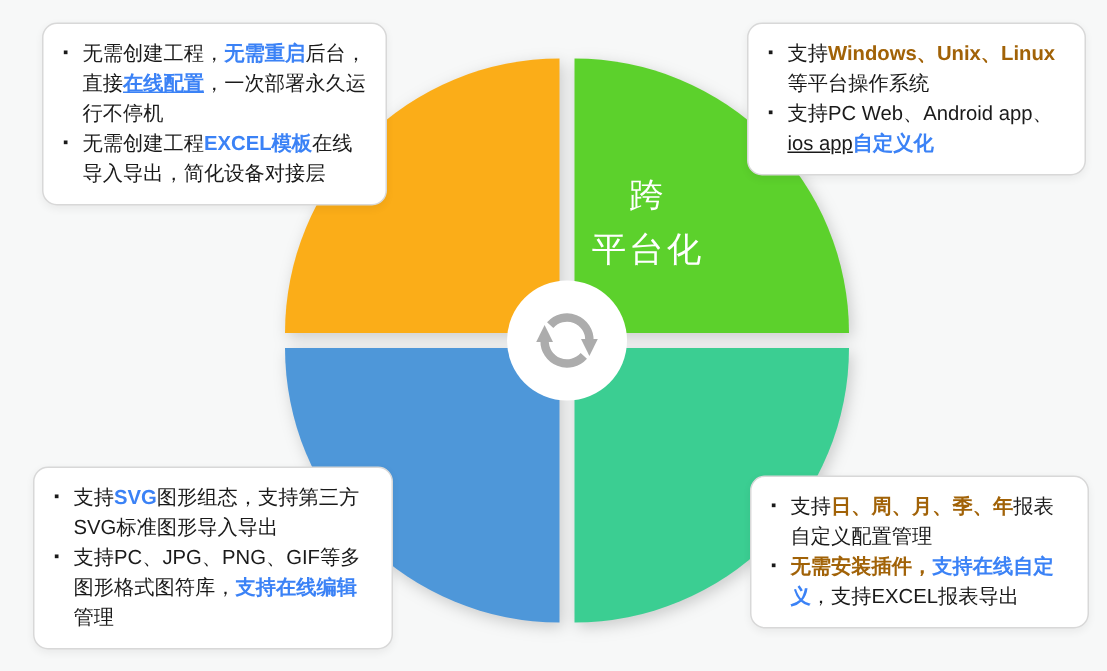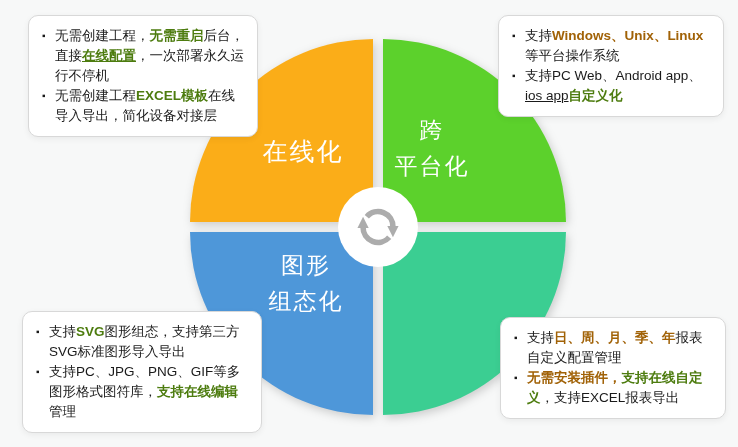--- a/index.html
+++ b/index.html
@@ -39,41 +39,38 @@
     padding:10px 13px;font-size:13.5px;line-height:20px;color:#1A1A1A;
     box-shadow:0 2px 6px rgba(0,0,0,0.06);
   }
   .c-tl{left:28px;top:15px;width:202px;}
   .c-tr{left:498px;top:15px;width:198px;}
   .c-bl{left:22px;top:311px;width:212px;}
   .c-br{left:500px;top:317px;width:198px;}
   .bullet{display:flex;}
   .marker{flex:0 0 13px;width:13px;font-size:10px;line-height:20px;}
   .bullet-text{flex:1;}
-  .seg-red{color:#4d7c0f;font-weight:700;}
+  .seg-red{color:#3b82f6;font-weight:700;}
   .seg-blue{color:#a16207;font-weight:700;}
   .seg-u{text-decoration:underline;text-align:center;}
 </style>
 </head>
 <body>
 
 <div class="stage">
 
   <div class="pie">
     <div class="quad q-tl" style="background: rgb(251, 173, 24);"></div>
     <div class="quad q-tr" style="background: rgb(92, 209, 44);"></div>
     <div class="quad q-bl" style="background: rgb(78, 151, 217);"></div>
     <div class="quad q-br" style="background: rgb(59, 206, 146);"></div>
   </div>
 
-  <div class="qlabel l-online">在线化</div>
   <div class="qlabel l-cross">跨
 平台化</div>
-  <div class="qlabel l-graphic">图形
-组态化</div>
 
   <div class="hub">
     <svg width="56" height="56" viewBox="0 0 60 60" aria-hidden="true">
       <path d="M18 19 A16 16 0 0 1 46 30" stroke="#ACACAC" stroke-width="6" fill="none"></path>
       <polygon points="40,29 52,29 46,41" fill="#ACACAC"></polygon>
       <path d="M42 41 A16 16 0 0 1 14 30" stroke="#ACACAC" stroke-width="6" fill="none"></path>
       <polygon points="8,31 20,31 14,19" fill="#ACACAC"></polygon>
     </svg>
   </div>
 

